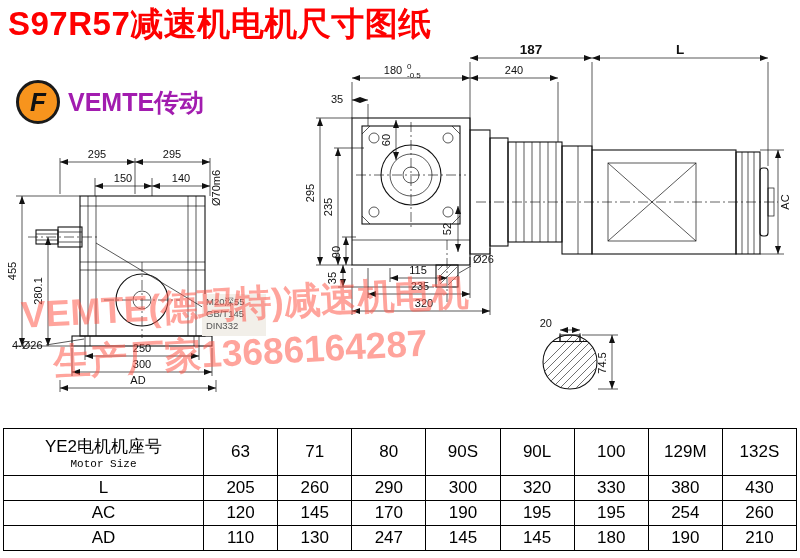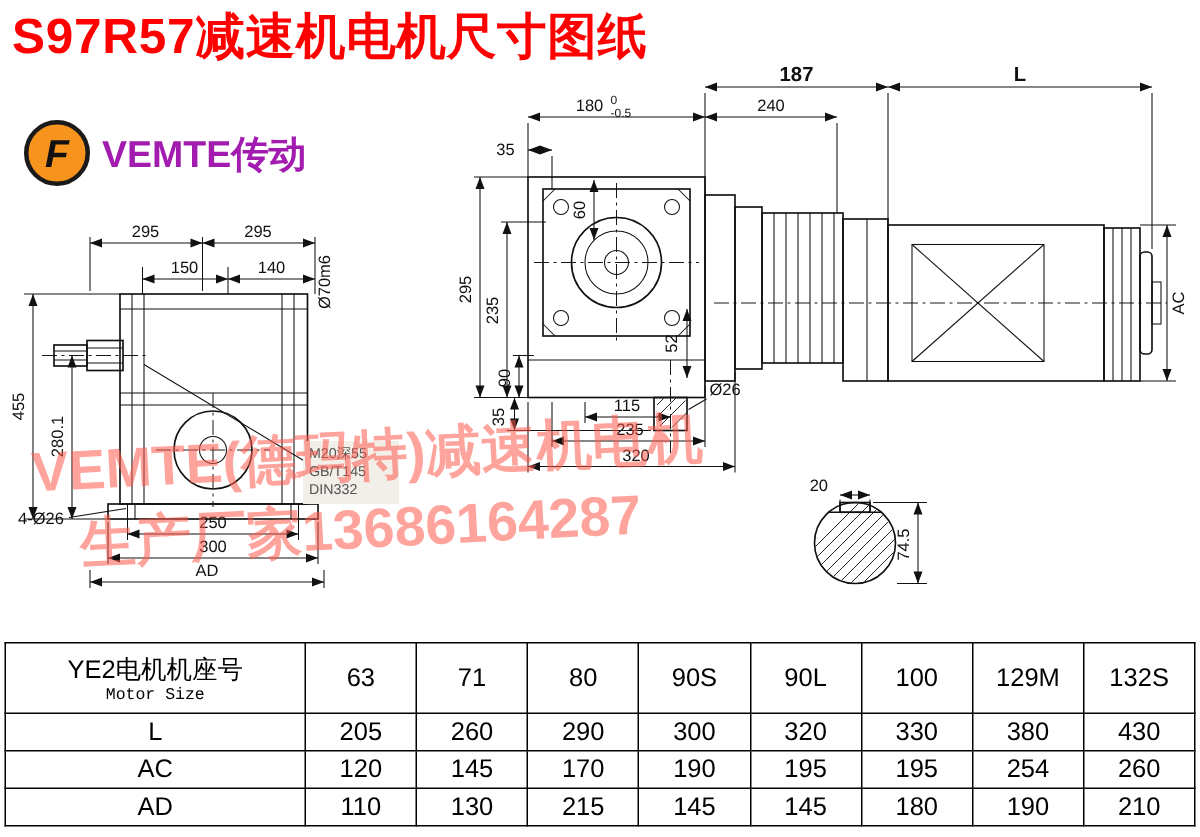--- a/index.html
+++ b/index.html
@@ -344,21 +344,21 @@
       <td>190</td>
       <td>195</td>
       <td>195</td>
       <td>254</td>
       <td>260</td>
     </tr>
     <tr>
       <td>AD</td>
       <td>110</td>
       <td>130</td>
-      <td>215</td>
+      <td>247</td>
       <td>145</td>
       <td>145</td>
       <td>180</td>
       <td>190</td>
       <td>210</td>
     </tr>
   </tbody>
     </table>
 
 </div>

